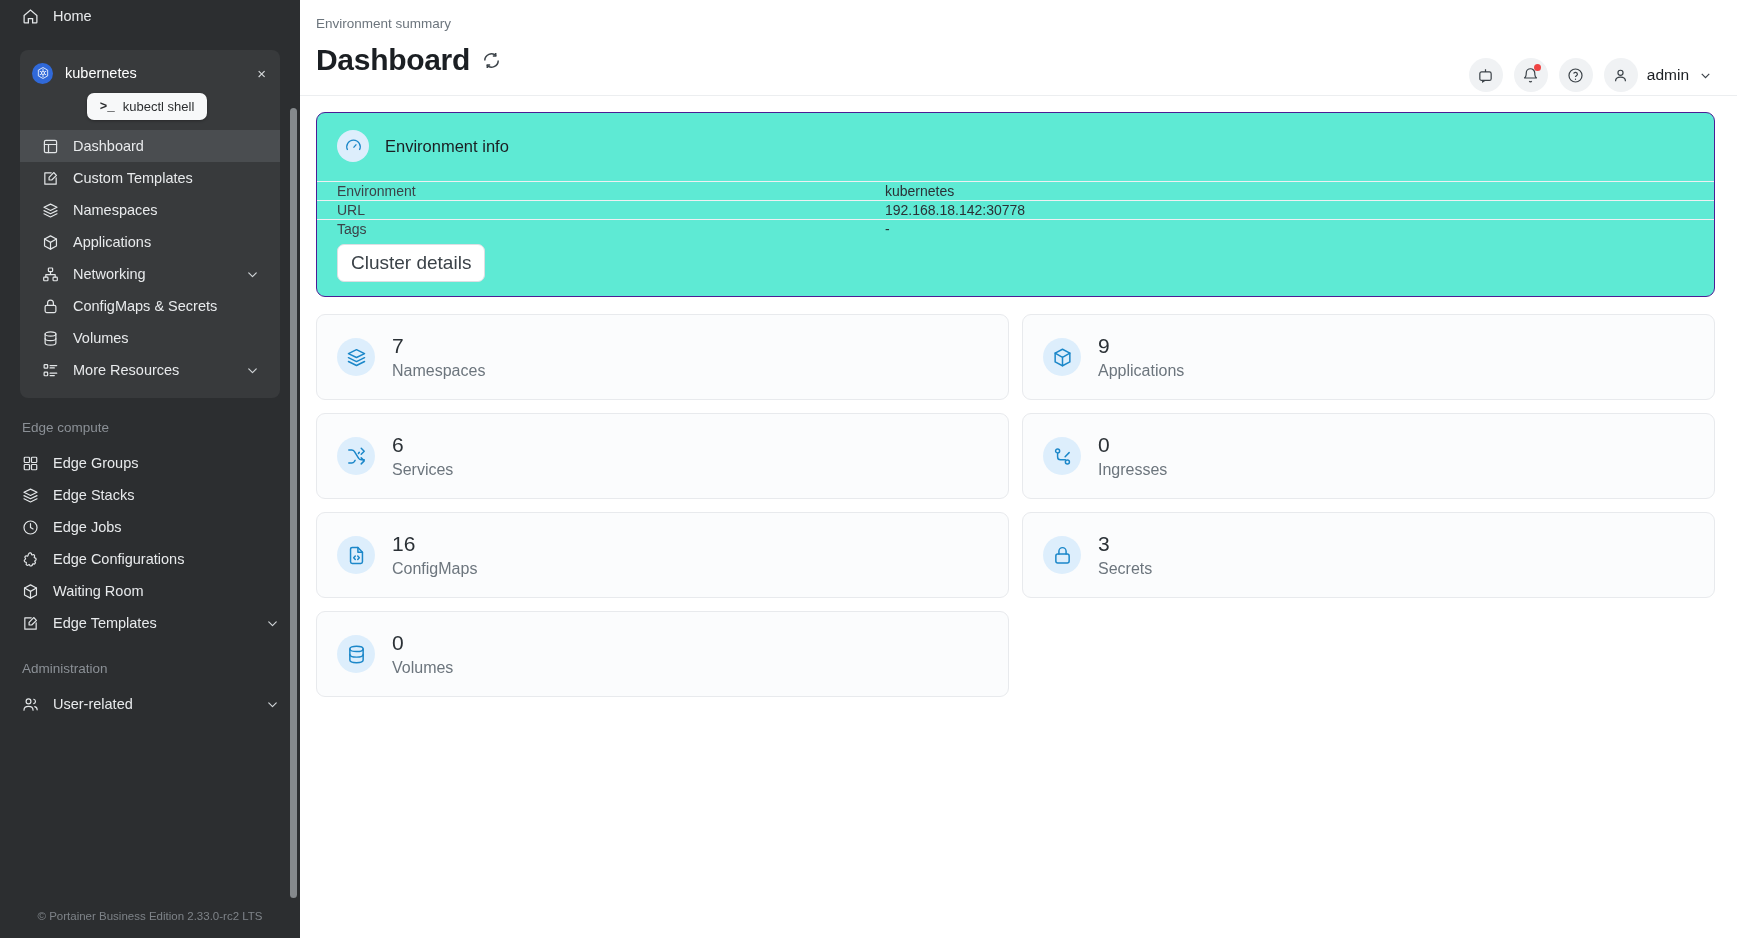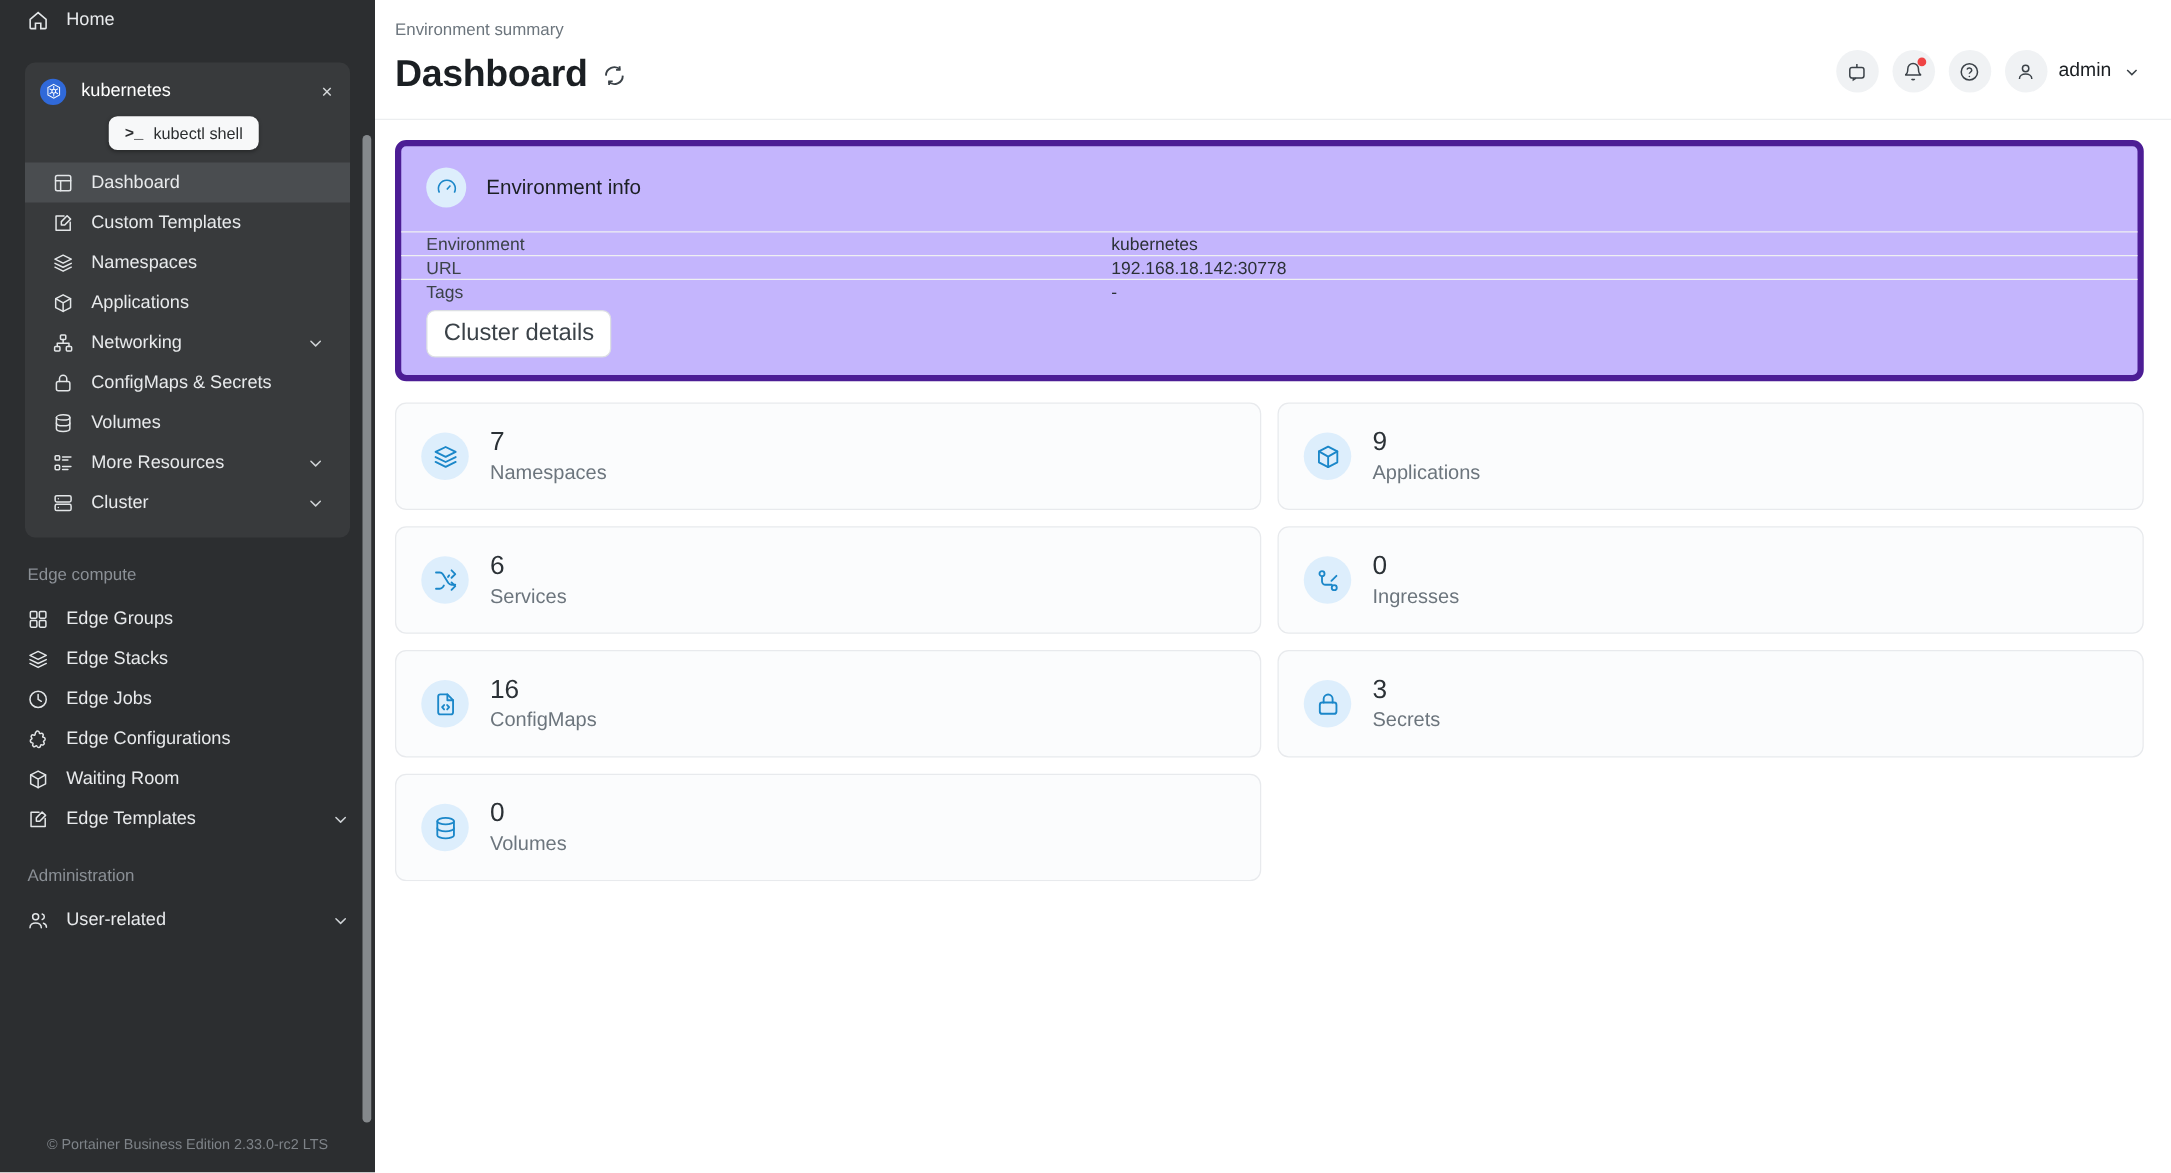--- a/index.html
+++ b/index.html
@@ -114,41 +114,41 @@
     padding: 16px 24px 0 16px;
     border-bottom: 1px solid #eceef0;
     height: 96px;
   }
   .crumb { color: #6c757d; font-size: 13.5px; padding-left: 0; }
   .page-title-row { display: flex; align-items: center; gap: 12px; margin-top: 12px; }
   .page-title { font-size: 30px; font-weight: 700; color: #1b1f23; letter-spacing: -0.3px; }
   .refresh-ico { color: #3b4248; display: flex; cursor: pointer; }
   .refresh-ico svg { width: 19px; height: 19px; }
 
-  .top-actions { display: flex; align-items: center; gap: 11px; margin-top: 24px; }
+  .top-actions { display: flex; align-items: center; gap: 11px; margin-top: 42px; }
   .icon-btn {
     width: 34px; height: 34px; border-radius: 50%;
     background: #f0f2f4; color: #3b4248;
     display: flex; align-items: center; justify-content: center;
     cursor: pointer; border: none; position: relative;
   }
   .icon-btn svg { width: 17px; height: 17px; }
   .badge-dot {
     position: absolute; top: 6px; right: 7px;
     width: 7px; height: 7px; border-radius: 50%; background: #ef4444;
   }
   .user-chip { display: flex; align-items: center; gap: 9px; cursor: pointer; }
   .user-name { font-size: 15.5px; color: #1b1f23; }
   .user-caret { color: #3b4248; display: flex; }
 
   .content { padding: 16px 22px 0 16px; overflow: hidden; }
 
   .card {
-    border: 5px solid #4c1d95; border-radius: 9px;
-    background: #c4b5fd;
+    border: 1px solid #4c1d95; border-radius: 9px;
+    background: #5eead4;
   }
   .env-card { padding: 0; }
   .env-card-head {
     display: flex; align-items: center; gap: 16px;
     padding: 17px 20px 19px 20px;
   }
   .round-ico {
     width: 32px; height: 32px; border-radius: 50%;
     background: #ddeefc; color: #1b87c9;
     display: flex; align-items: center; justify-content: center; flex: 0 0 32px;
@@ -305,35 +305,20 @@
           </div>
           <div class="nav-item">
             <span class="nav-ico">
               <svg viewBox="0 0 24 24" width="17" height="17" fill="none" stroke="currentColor" stroke-width="1.7" stroke-linecap="round" stroke-linejoin="round">
                 <rect x="3" y="3.6" width="5" height="5" rx="1"></rect>
                 <rect x="3" y="14.4" width="5" height="5" rx="1"></rect>
                 <path d="M11.4 5h9.4M11.4 8.4h6M11.4 15.8h9.4M11.4 19.2h6"></path>
               </svg>
             </span>
             <span>More Resources</span>
-            <span class="chev">
-              <svg width="15" height="15" viewBox="0 0 24 24" fill="none" stroke="currentColor" stroke-width="1.9" stroke-linecap="round" stroke-linejoin="round">
-                <path d="M6 9.5 12 15.5 18 9.5"></path>
-              </svg>
-            </span>
-          </div>
-          <div class="nav-item">
-            <span class="nav-ico">
-              <svg viewBox="0 0 24 24" width="17" height="17" fill="none" stroke="currentColor" stroke-width="1.7" stroke-linecap="round" stroke-linejoin="round">
-                <rect x="3" y="3.6" width="18" height="7" rx="1.8"></rect>
-                <rect x="3" y="13.4" width="18" height="7" rx="1.8"></rect>
-                <path d="M6.6 7.1h.01M6.6 16.9h.01"></path>
-              </svg>
-            </span>
-            <span>Cluster</span>
             <span class="chev">
               <svg width="15" height="15" viewBox="0 0 24 24" fill="none" stroke="currentColor" stroke-width="1.9" stroke-linecap="round" stroke-linejoin="round">
                 <path d="M6 9.5 12 15.5 18 9.5"></path>
               </svg>
             </span>
           </div>
         </div>
     </div>
 
     <div id="sb-sections">

